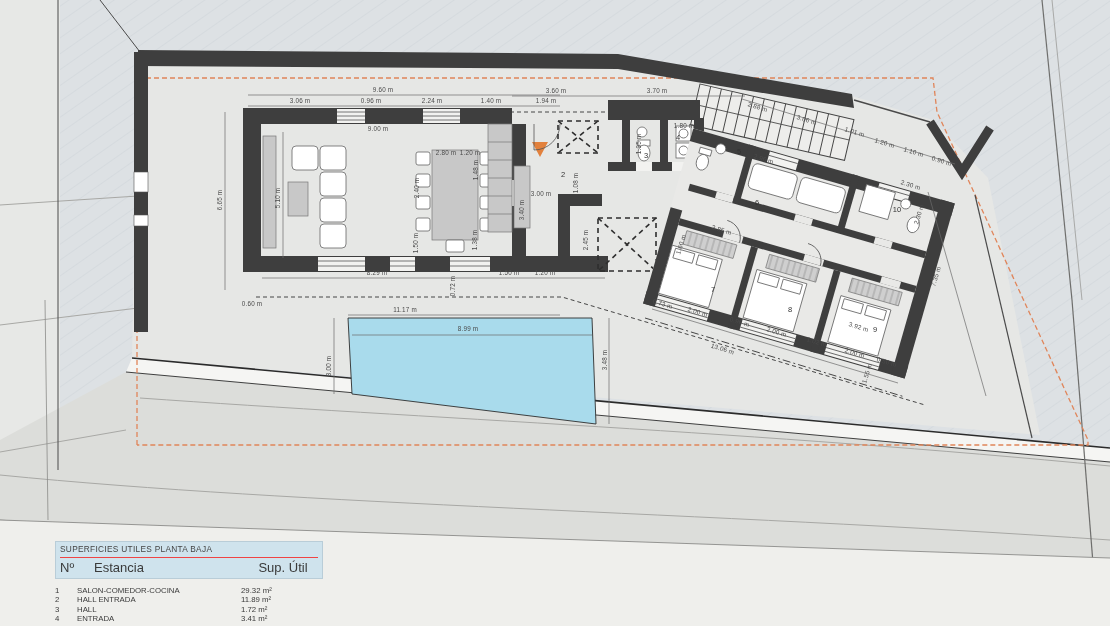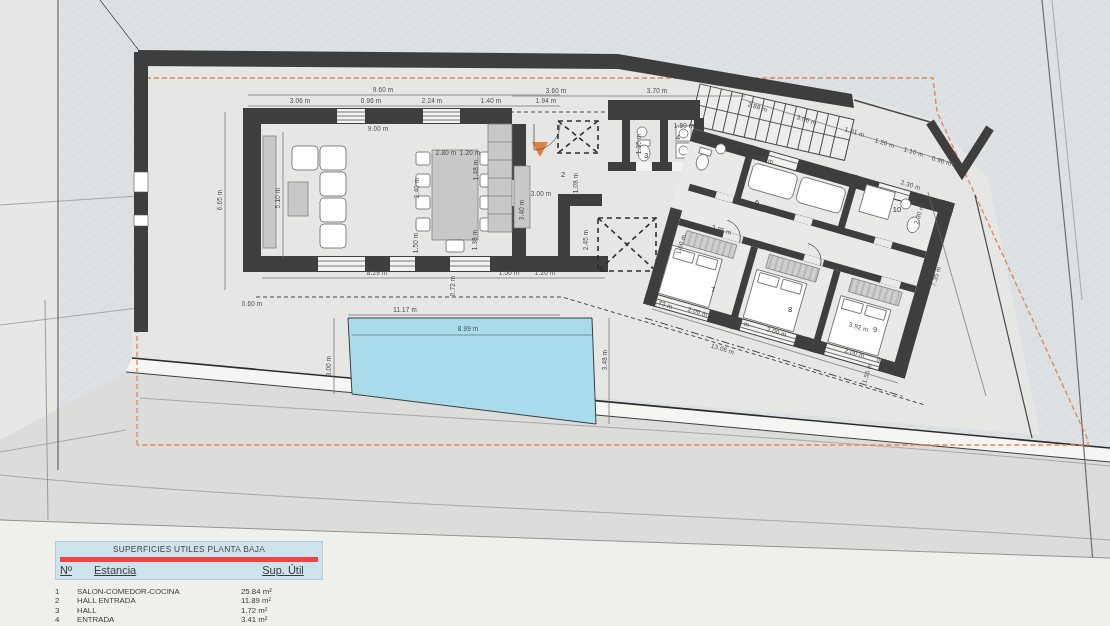--- a/index.html
+++ b/index.html
@@ -14,23 +14,23 @@
   .furn{fill:#ffffff;stroke:#666;stroke-width:.8;}
   .gfurn{fill:#c8c8c8;stroke:#777;stroke-width:.7;}
   .contour{stroke:#a8a8a5;stroke-width:1;fill:none;}
   .dash{stroke:#333;stroke-width:.9;fill:none;stroke-dasharray:4 3;}
   .dashdot{stroke:#333;stroke-width:.9;fill:none;stroke-dasharray:8 3 2 3;}
   .void{fill:none;stroke:#2e2e2e;stroke-width:1.6;stroke-dasharray:5 4;}
   .setback{fill:none;stroke:var(--accent,#e0855a);stroke-width:1.3;stroke-dasharray:5 3;}
   
   .table-panel{position:absolute;left:55px;top:541px;width:268px;color:#3a3a3a;}
   .thead{background:var(--thbg,#cfe3ed);border:1px solid #b9cdd8;padding:2px 4px 3px 4px;}
-  .ttitle{font-size:8.3px;text-align:center;letter-spacing:.3px;color:#444;}
-  .tcols{display:grid;grid-template-columns:34px 152px 74px;font-size:11px;
-         margin-top:3px;border-top:5px solid #ef4444;padding-top:2px;text-decoration:underline;}
+  .ttitle{font-size:8.3px;letter-spacing:.3px;color:#444;}
+  .tcols{display:grid;grid-template-columns:34px 152px 74px;font-size:13px;
+         margin-top:3px;border-top:1px solid #ef4444;padding-top:2px;}
   .tcols span:nth-child(2){}
   .tcols span:nth-child(3){text-align:center;}
   .trows{margin-top:7px;}
   .trow{display:grid;grid-template-columns:22px 164px 74px;font-size:7.8px;line-height:9.4px;}
 </style>
 </head>
 <body>
 
 <div class="sheet">
 <svg width="1110" height="626" viewBox="0 0 1110 626">
@@ -395,21 +395,21 @@
       <div class="tcols">
         <span>Nº</span>
         <span>Estancia</span>
         <span>Sup. Útil</span>
       </div>
     </div>
     <div class="trows" id="table-rows">
         <div class="trow">
           <span>1</span>
           <span>SALON-COMEDOR-COCINA</span>
-          <span>25.84 m²</span>
+          <span>29.32 m²</span>
         </div>
         <div class="trow">
           <span>2</span>
           <span>HALL ENTRADA</span>
           <span>11.89 m²</span>
         </div>
         <div class="trow">
           <span>3</span>
           <span>HALL</span>
           <span>1.72 m²</span>

